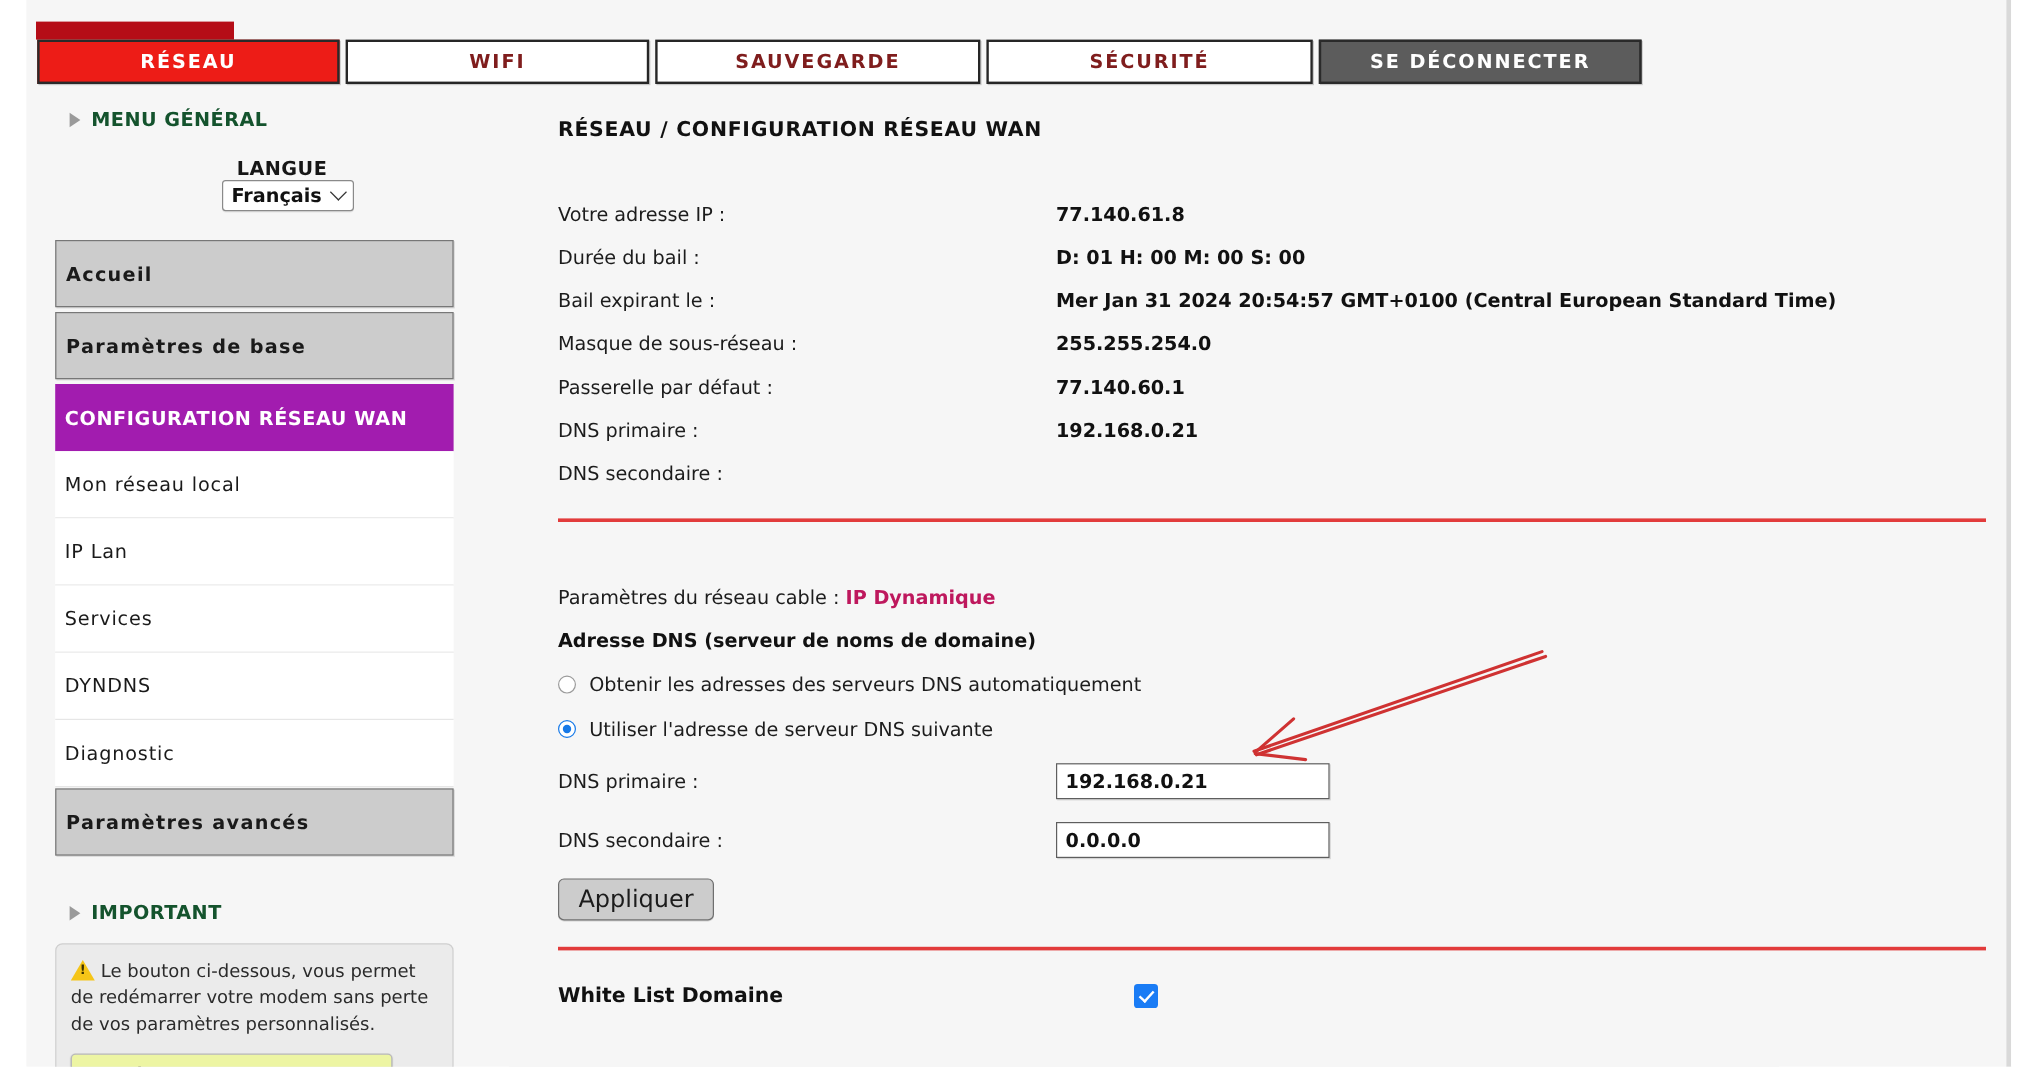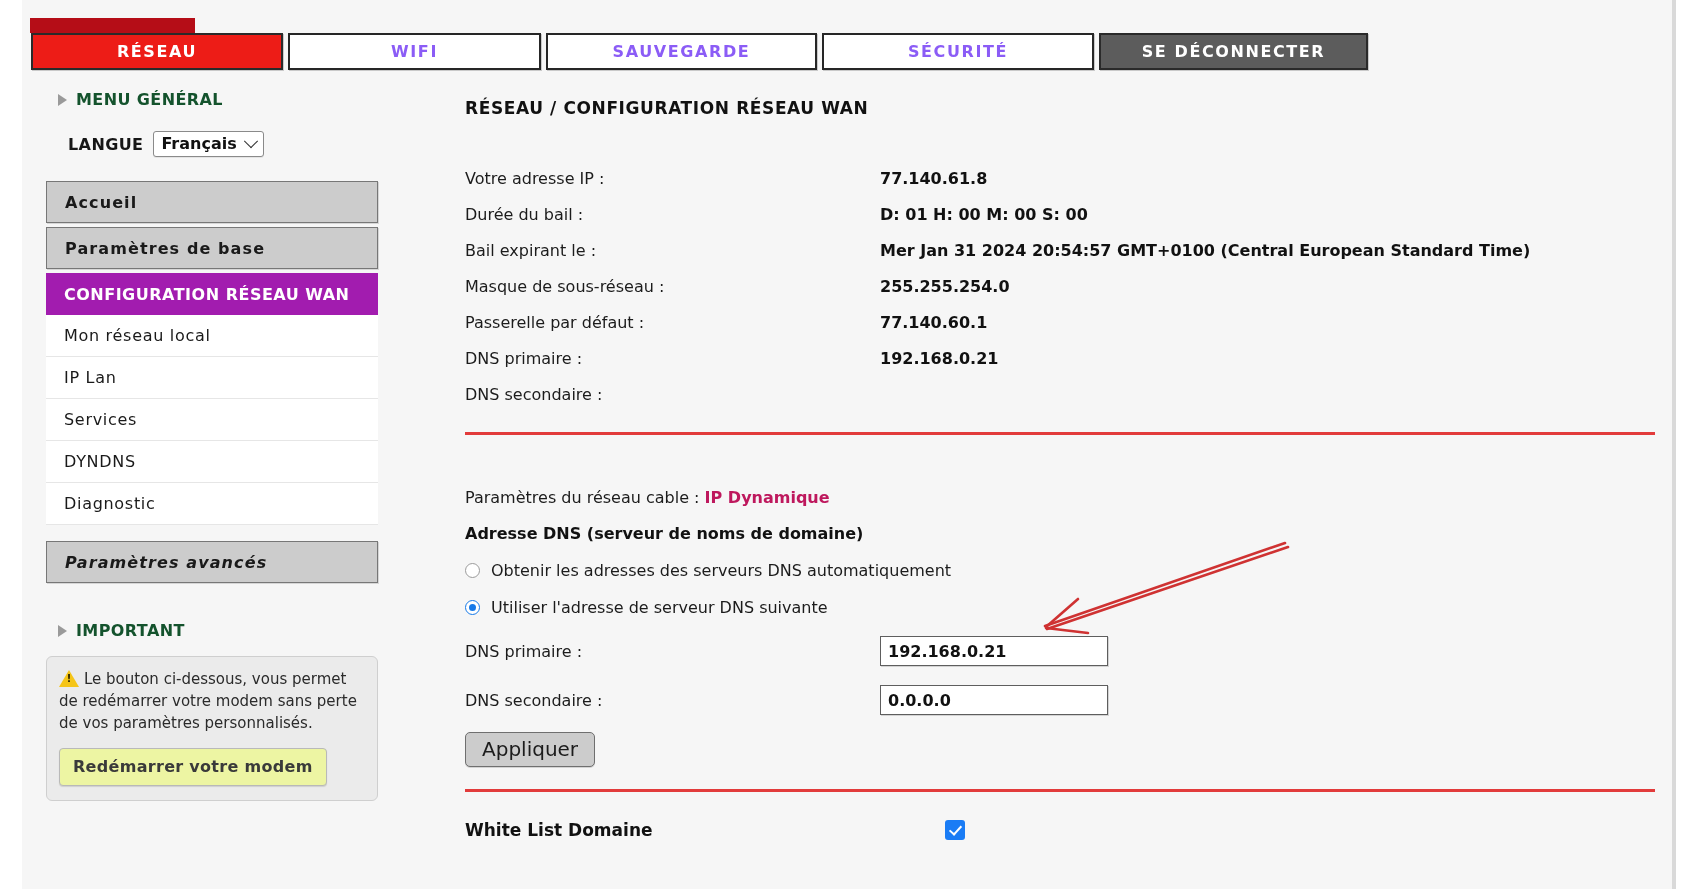--- a/index.html
+++ b/index.html
@@ -55,21 +55,21 @@
     position: absolute;
     left: 31px; top: 33px;
     width: 1653px; height: 37px;
     display: flex;
   }
   .tab {
     height: 37px;
     box-sizing: border-box;
     border: 2px solid #262626;
     background: #ffffff;
-    color: #8b5cf6;
+    color: #7f1d1d;
     font-size: 16px;
     font-weight: bold;
     letter-spacing: 1.6px;
     display: flex;
     align-items: center;
     justify-content: center;
     margin-right: 5px;
     font-family: "DejaVu Sans", "Liberation Sans", sans-serif;
     box-shadow: 1px 1px 0 rgba(0,0,0,0.18);
   }
@@ -110,20 +110,21 @@
     width: 0; height: 0;
     border-left: 9px solid #9a9a9a;
     border-top: 6px solid transparent;
     border-bottom: 6px solid transparent;
     margin-right: 9px;
   }
   .langue-row {
     display: flex;
     align-items: center;
     margin: 22px 0 0 22px;
+    flex-direction: column;
   }
   .langue-label {
     font-size: 16px;
     font-weight: bold;
     color: #161616;
     letter-spacing: 0.4px;
     margin-right: 10px;
   }
   .langue-select {
     border: 1px solid #8a8a8a;
@@ -142,24 +143,24 @@
     width: 9px; height: 9px;
     border-right: 1.6px solid #333;
     border-bottom: 1.6px solid #333;
     transform: rotate(45deg) translate(-2px,-2px);
   }
 
   .menu { margin-top: 24px; }
   .menu-item {
     box-sizing: border-box;
     width: 332px;
-    height: 42px;
-    display: flex;
-    align-items: center;
-    padding-left: 18px;
+    height: 56px;
+    display: flex;
+    align-items: center;
+    padding-left: 8px;
     font-size: 16px;
     color: #1a1a1a;
     background: #ffffff;
     border-bottom: 1px solid #e6e6e6;
   }
   .menu-item.group {
     background: #cccccc;
     border: 1px solid #777777;
     font-weight: bold;
     letter-spacing: 1.1px;
@@ -439,21 +440,21 @@
       </div>
       <div class="menu-item plain">
         <span>Services</span>
       </div>
       <div class="menu-item plain">
         <span>DYNDNS</span>
       </div>
       <div class="menu-item plain">
         <span>Diagnostic</span>
       </div>
-      <div class="menu-item group" style="margin-top:16px;font-style:italic;">
+      <div class="menu-item group" style="margin-top:1px;">
         <span>Paramètres avancés</span>
       </div>
     </div>
 
     <div class="section-head important-head">
       <span class="tri-icon"></span>
       <span>IMPORTANT</span>
     </div>
 
     <div class="notice">

